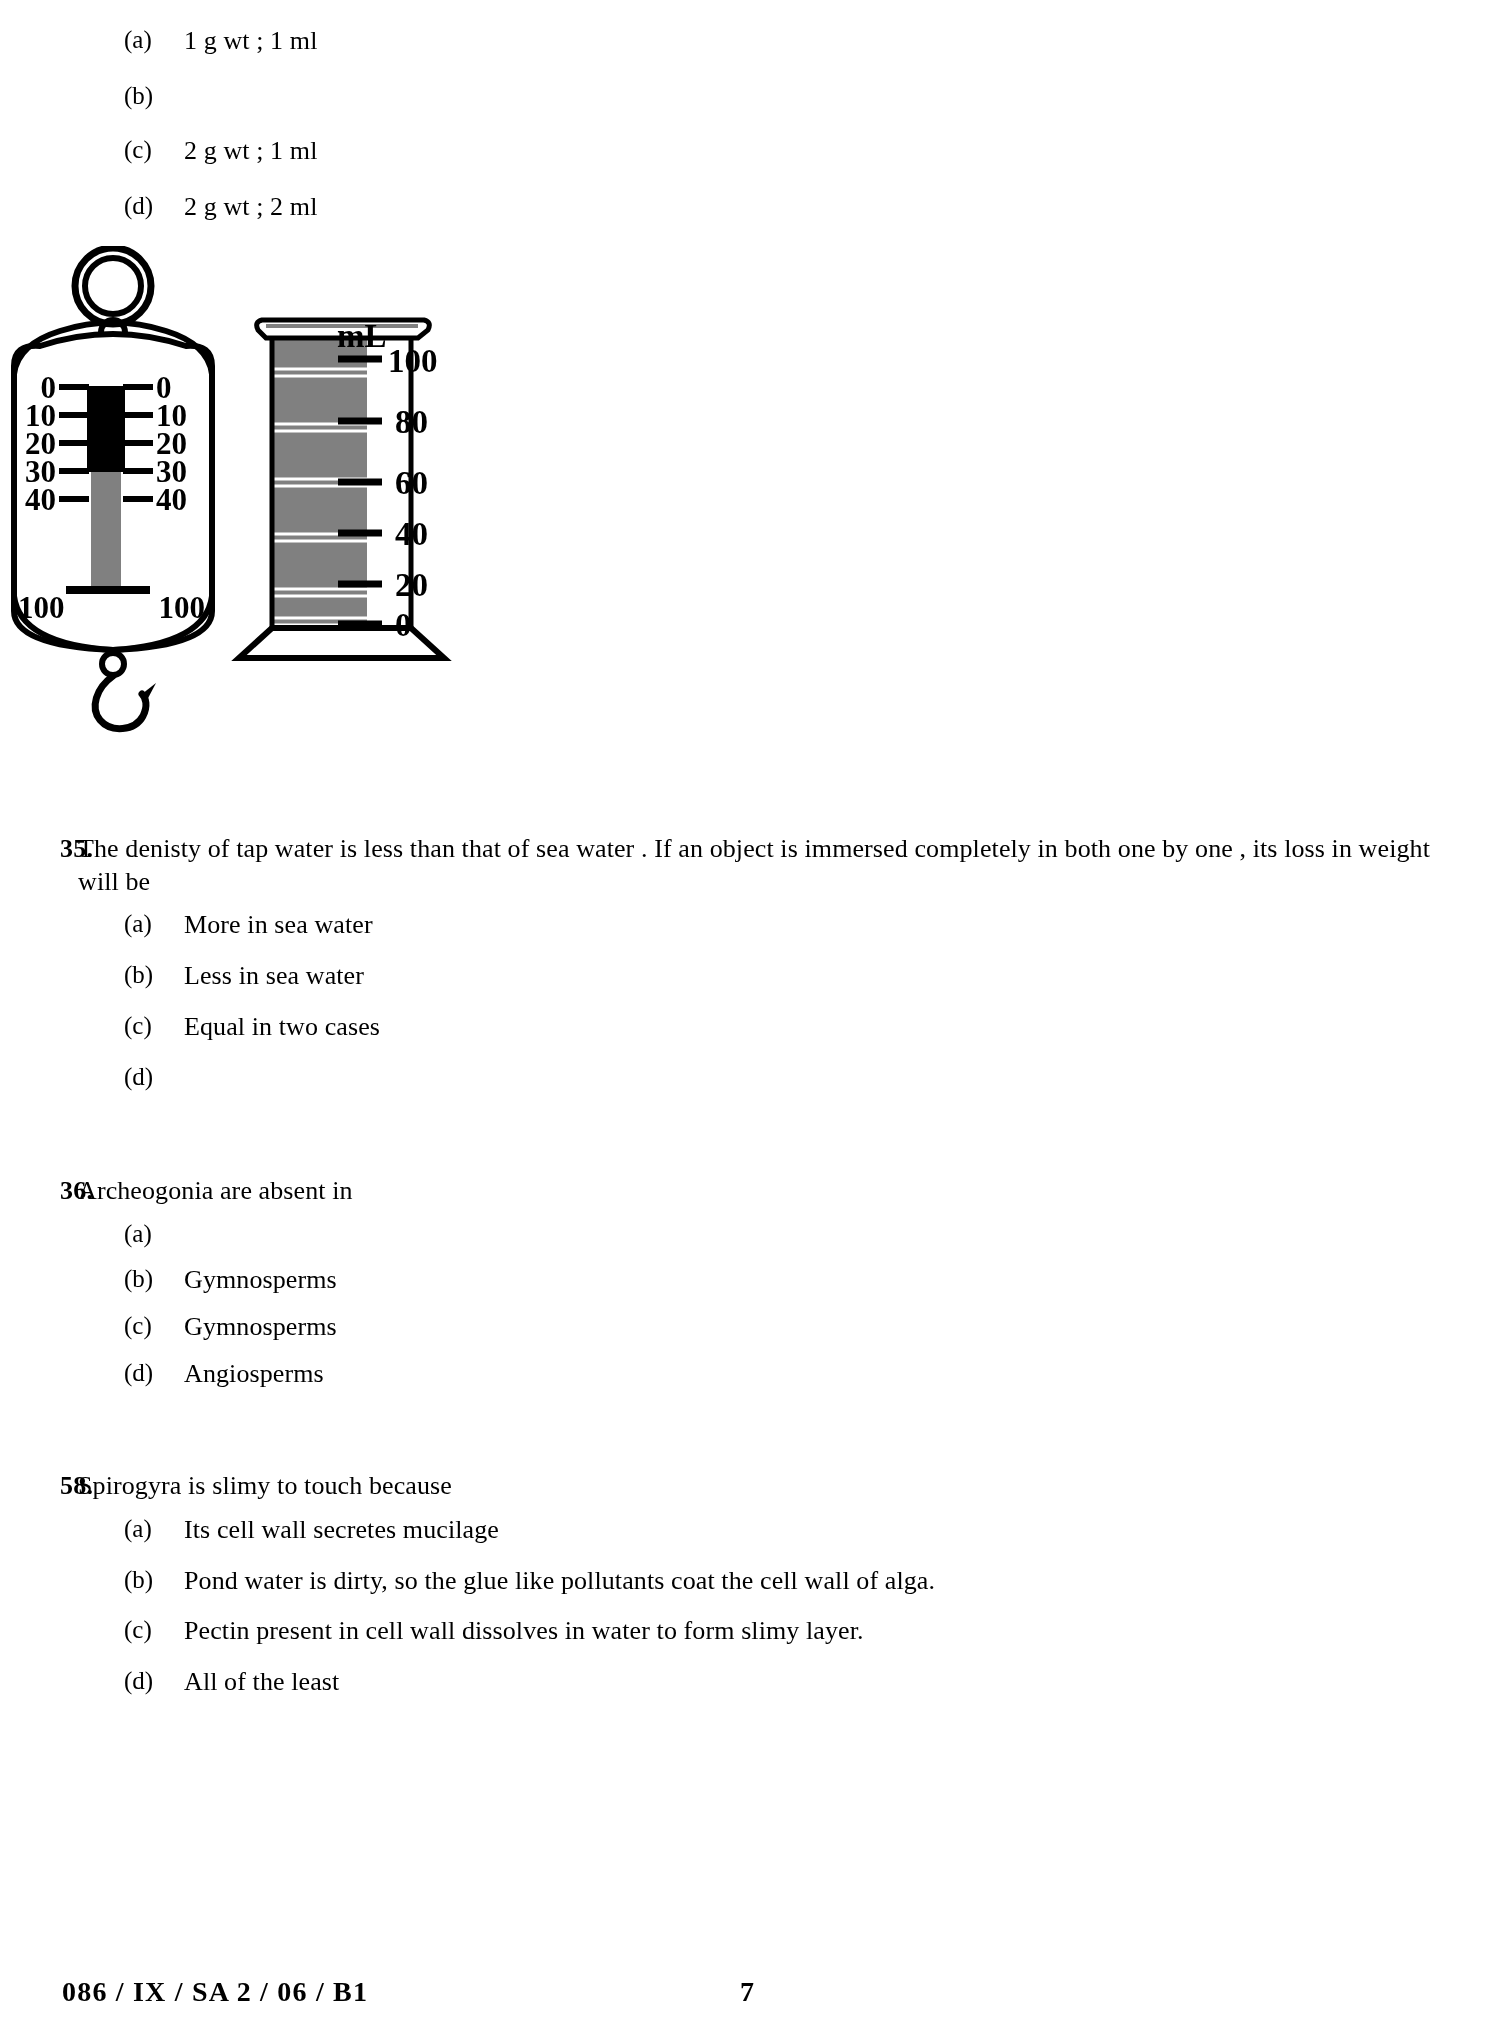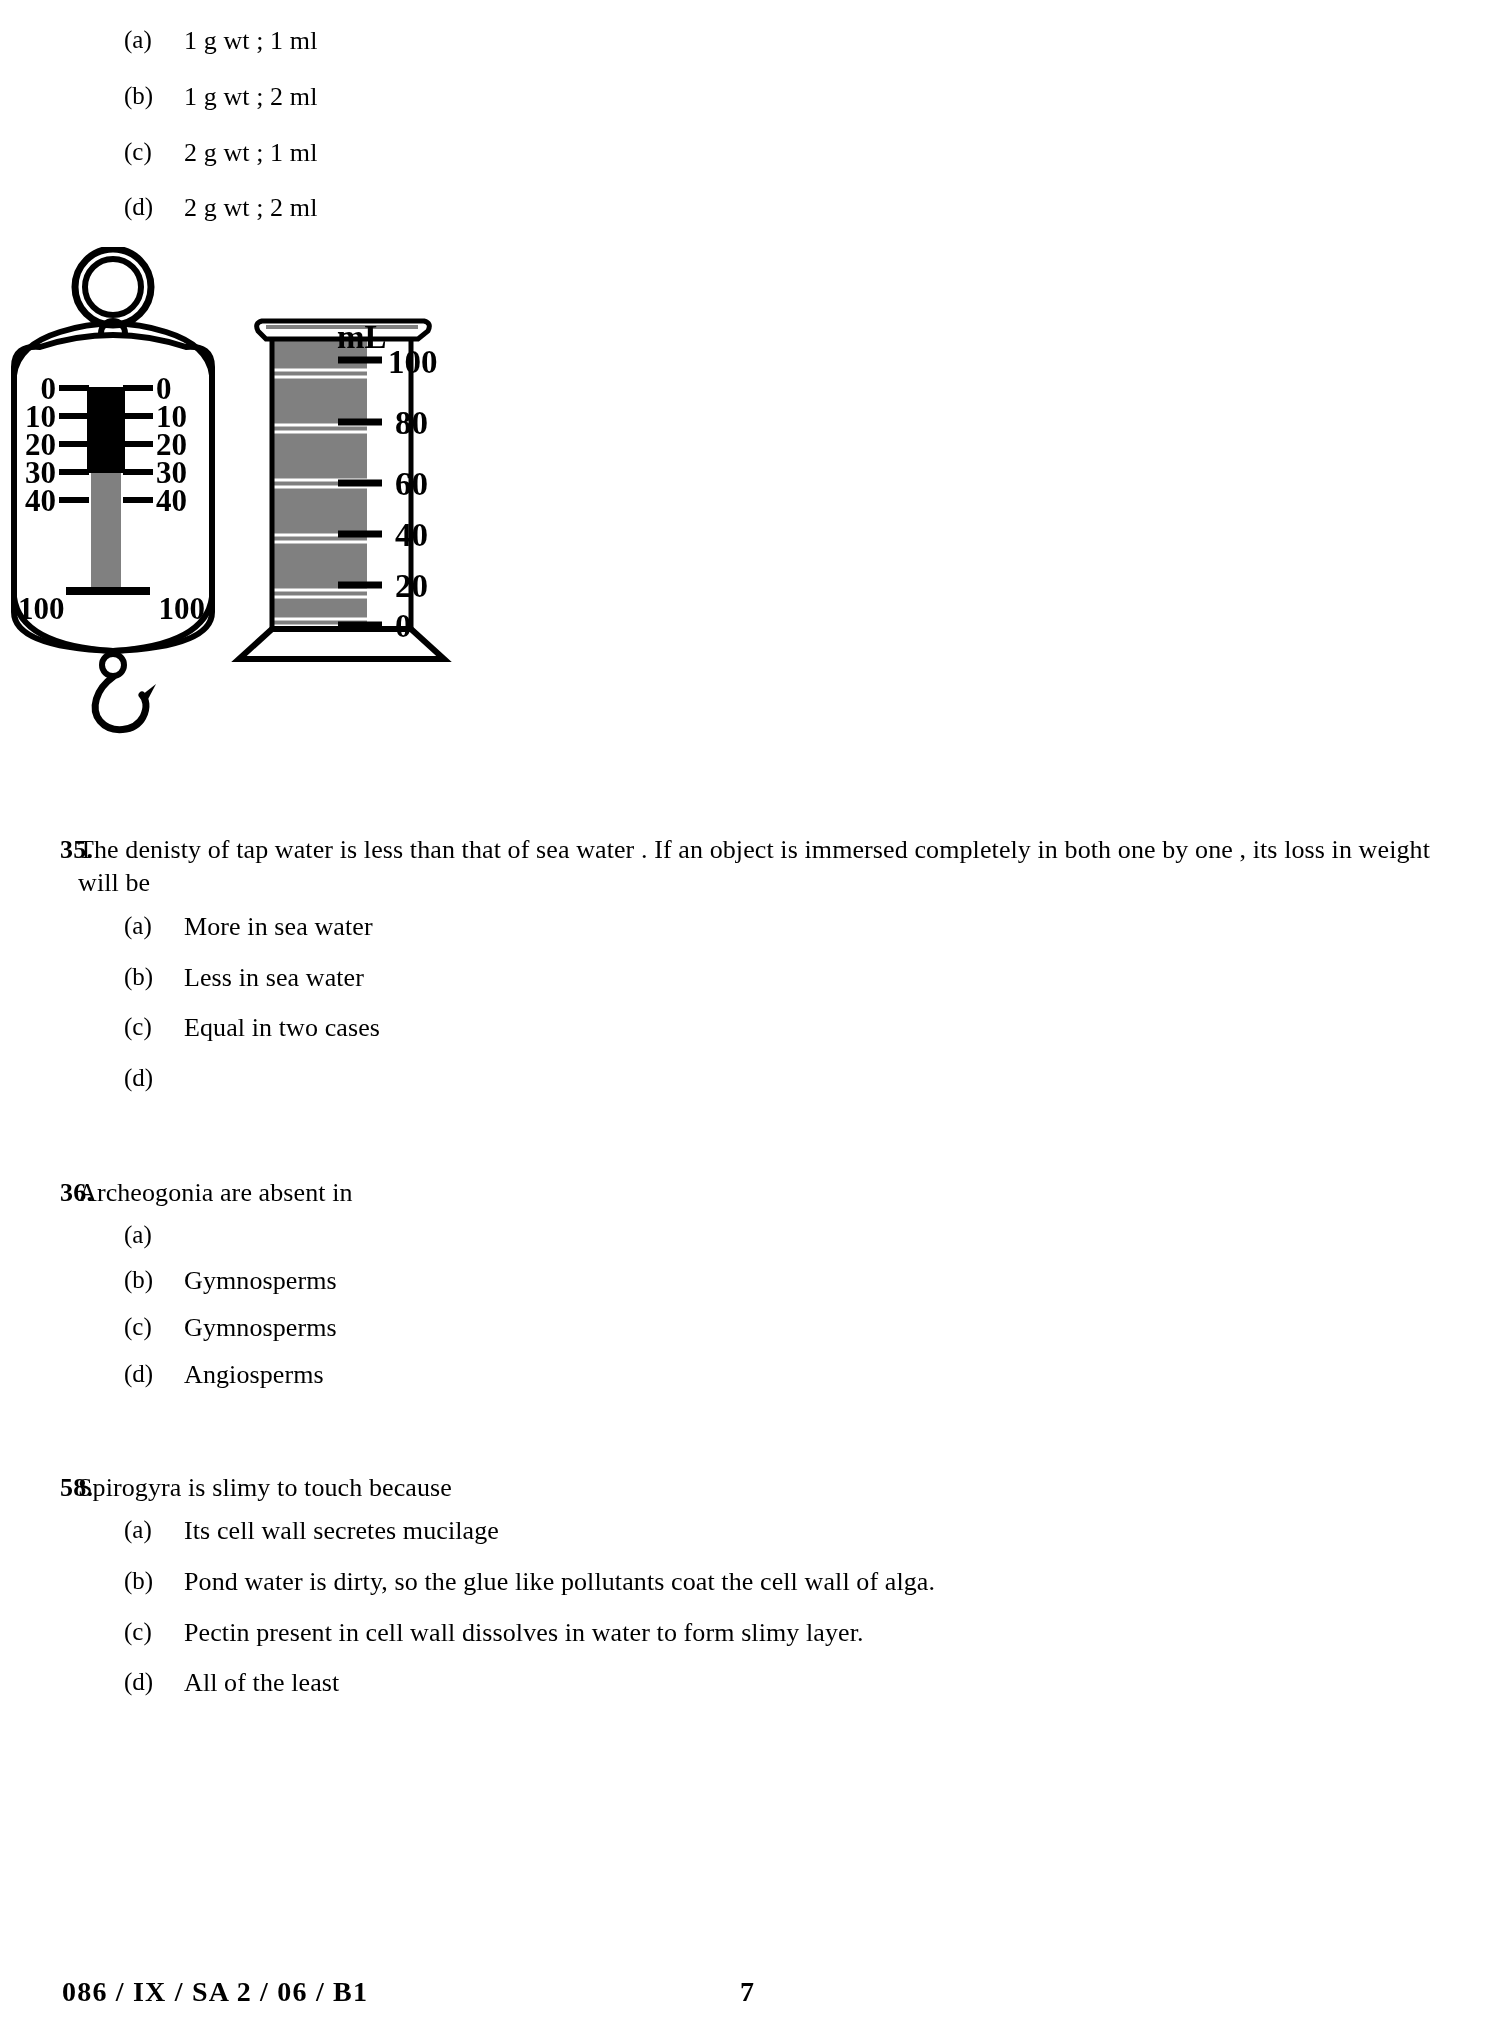--- a/index.html
+++ b/index.html
@@ -120,21 +120,20 @@
 
   <div class="top-pad"></div>
 
   <div class="options opt-gap-lg">
     <div class="option">
       <div class="opt-label">(a)</div>
       <div class="opt-text">1 g wt ; 1 ml</div>
     </div>
     <div class="option">
       <div class="opt-label">(b)</div>
-      <div class="opt-text">1 g wt ; 2 ml</div>
     </div>
     <div class="option">
       <div class="opt-label">(c)</div>
       <div class="opt-text">2 g wt ; 1 ml</div>
     </div>
     <div class="option">
       <div class="opt-label">(d)</div>
       <div class="opt-text">2 g wt ; 2 ml</div>
     </div>
   </div>

